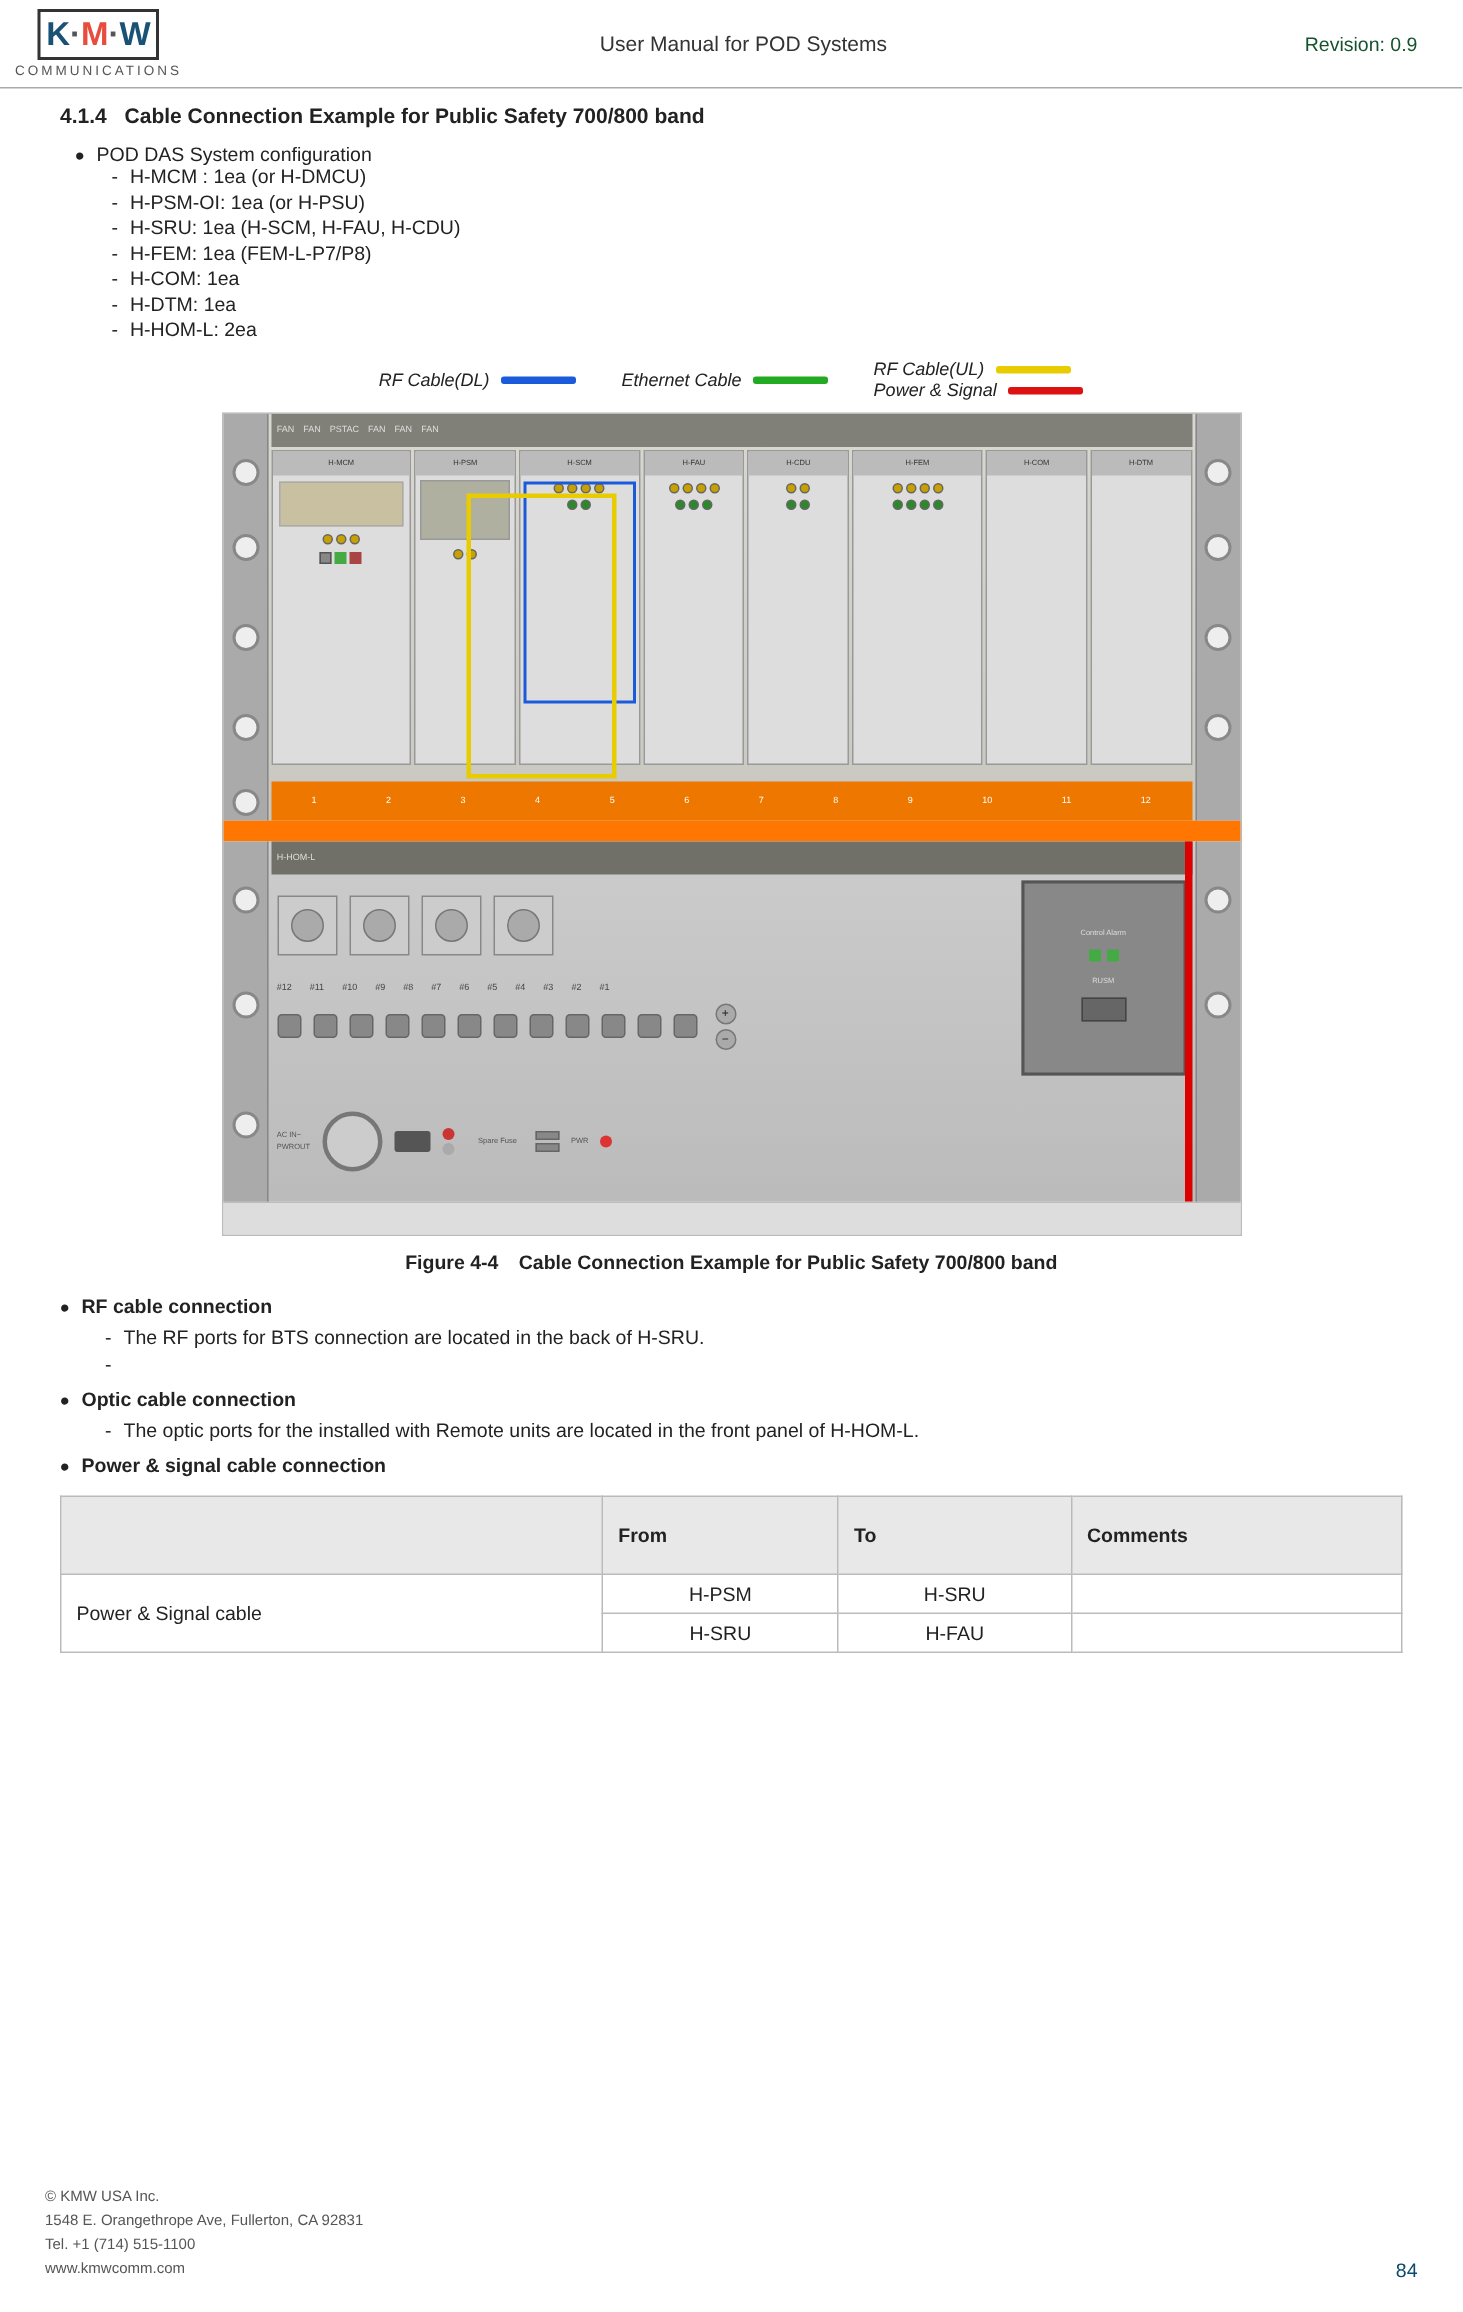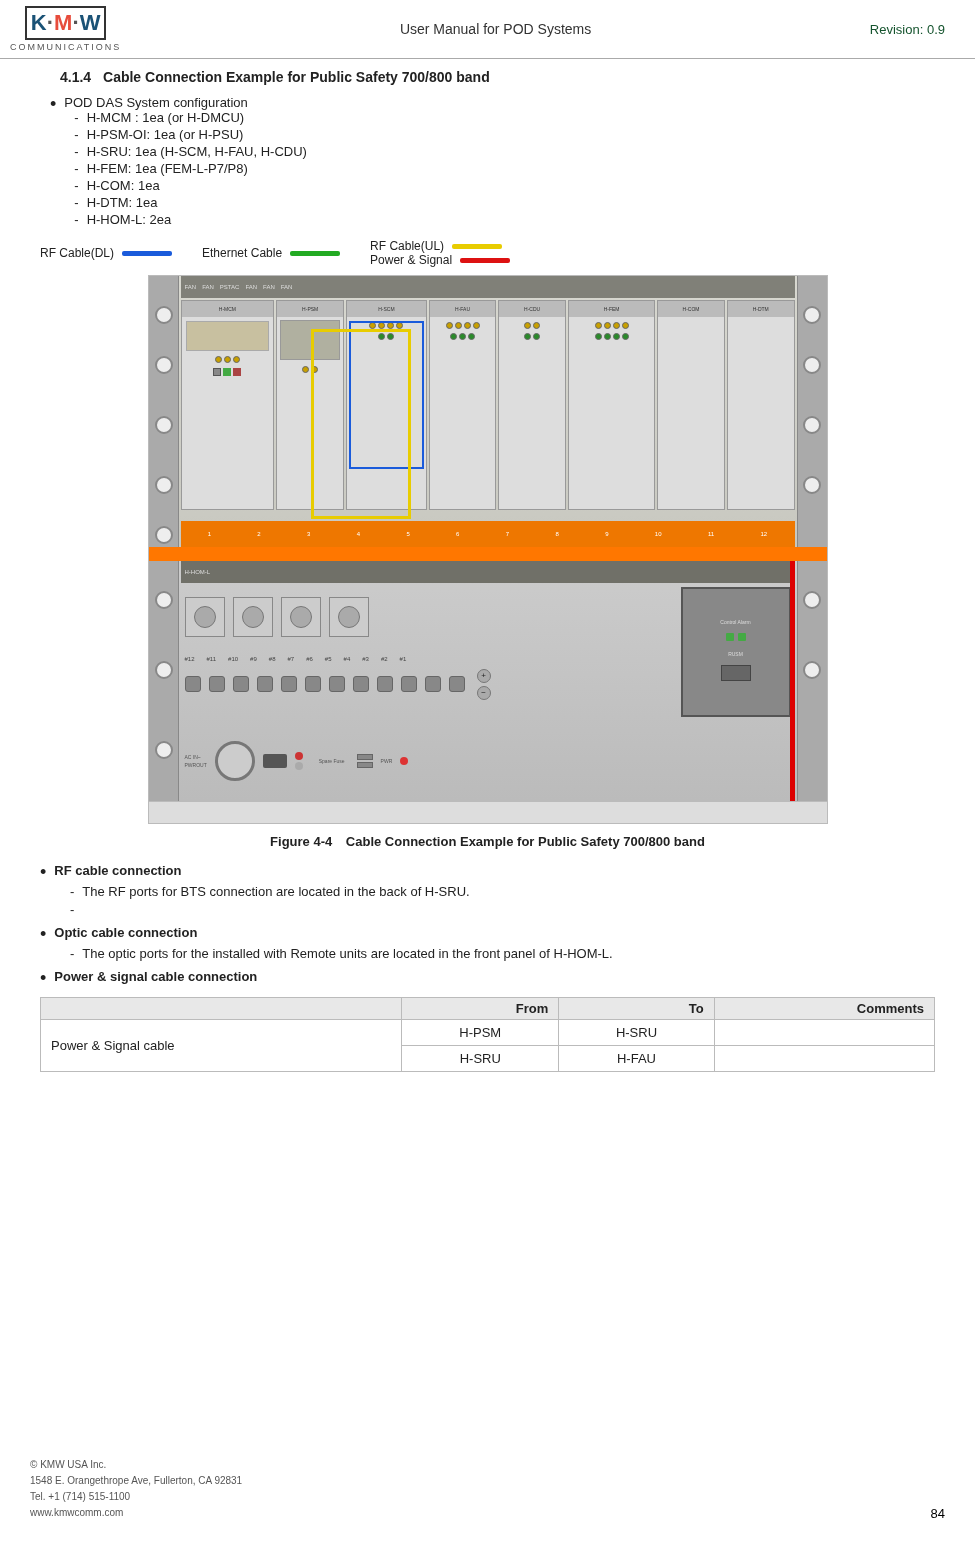--- a/index.html
+++ b/index.html
@@ -43,21 +43,20 @@
     
     .content {
       padding: 0 40px;
     }
 
     
     .section-heading {
       font-size: 14px;
       font-weight: bold;
       margin-bottom: 10px;
-      margin-left: 20px;
     }
     .section-heading .num { margin-right: 8px; }
 
     
     .bullet-list {
       list-style: none;
       margin-left: 10px;
       margin-bottom: 10px;
     }
     .bullet-list > li {
@@ -83,21 +82,23 @@
     
     .figure-intro {
       margin: 14px 0 10px 0;
       font-size: 13px;
     }
 
     
     .legend {
       display: flex;
       gap: 30px;
+      justify-content: center;
       margin-bottom: 8px;
+      font-style: italic;
     }
     .legend-item {
       display: flex;
       align-items: center;
       gap: 8px;
       font-size: 12px;
     }
     .legend-line {
       width: 50px;
       height: 5px;
@@ -121,22 +122,22 @@
     
     .connection-table {
       width: 100%;
       border-collapse: collapse;
       margin-top: 10px;
       font-size: 13px;
     }
     .connection-table th {
       background: #e8e8e8;
       border: 1px solid #bbb;
-      padding: 3px 10px;
-      text-align: right;
+      padding: 18px 10px;
+      text-align: left;
       font-weight: bold;
     }
     .connection-table td {
       border: 1px solid #bbb;
       padding: 5px 10px;
       text-align: center;
     }
     .connection-table .row-label {
       text-align: left;
     }
@@ -147,21 +148,21 @@
       bottom: 20px;
       left: 30px;
       right: 30px;
       display: flex;
       justify-content: space-between;
       align-items: flex-end;
       font-size: 10px;
       color: #555;
     }
     .footer-left { line-height: 1.6; }
-    .footer-right { font-size: 13px; color: #000000; }
+    .footer-right { font-size: 13px; color: #0c4a6e; }
 
     
     .blue-line { background: #1a5bdb; }
     .green-line { background: #22aa22; }
     .yellow-line { background: #e8cc00; }
     .red-line { background: #dd1111; }
 
     
     .diagram-container {
       width: 680px;

